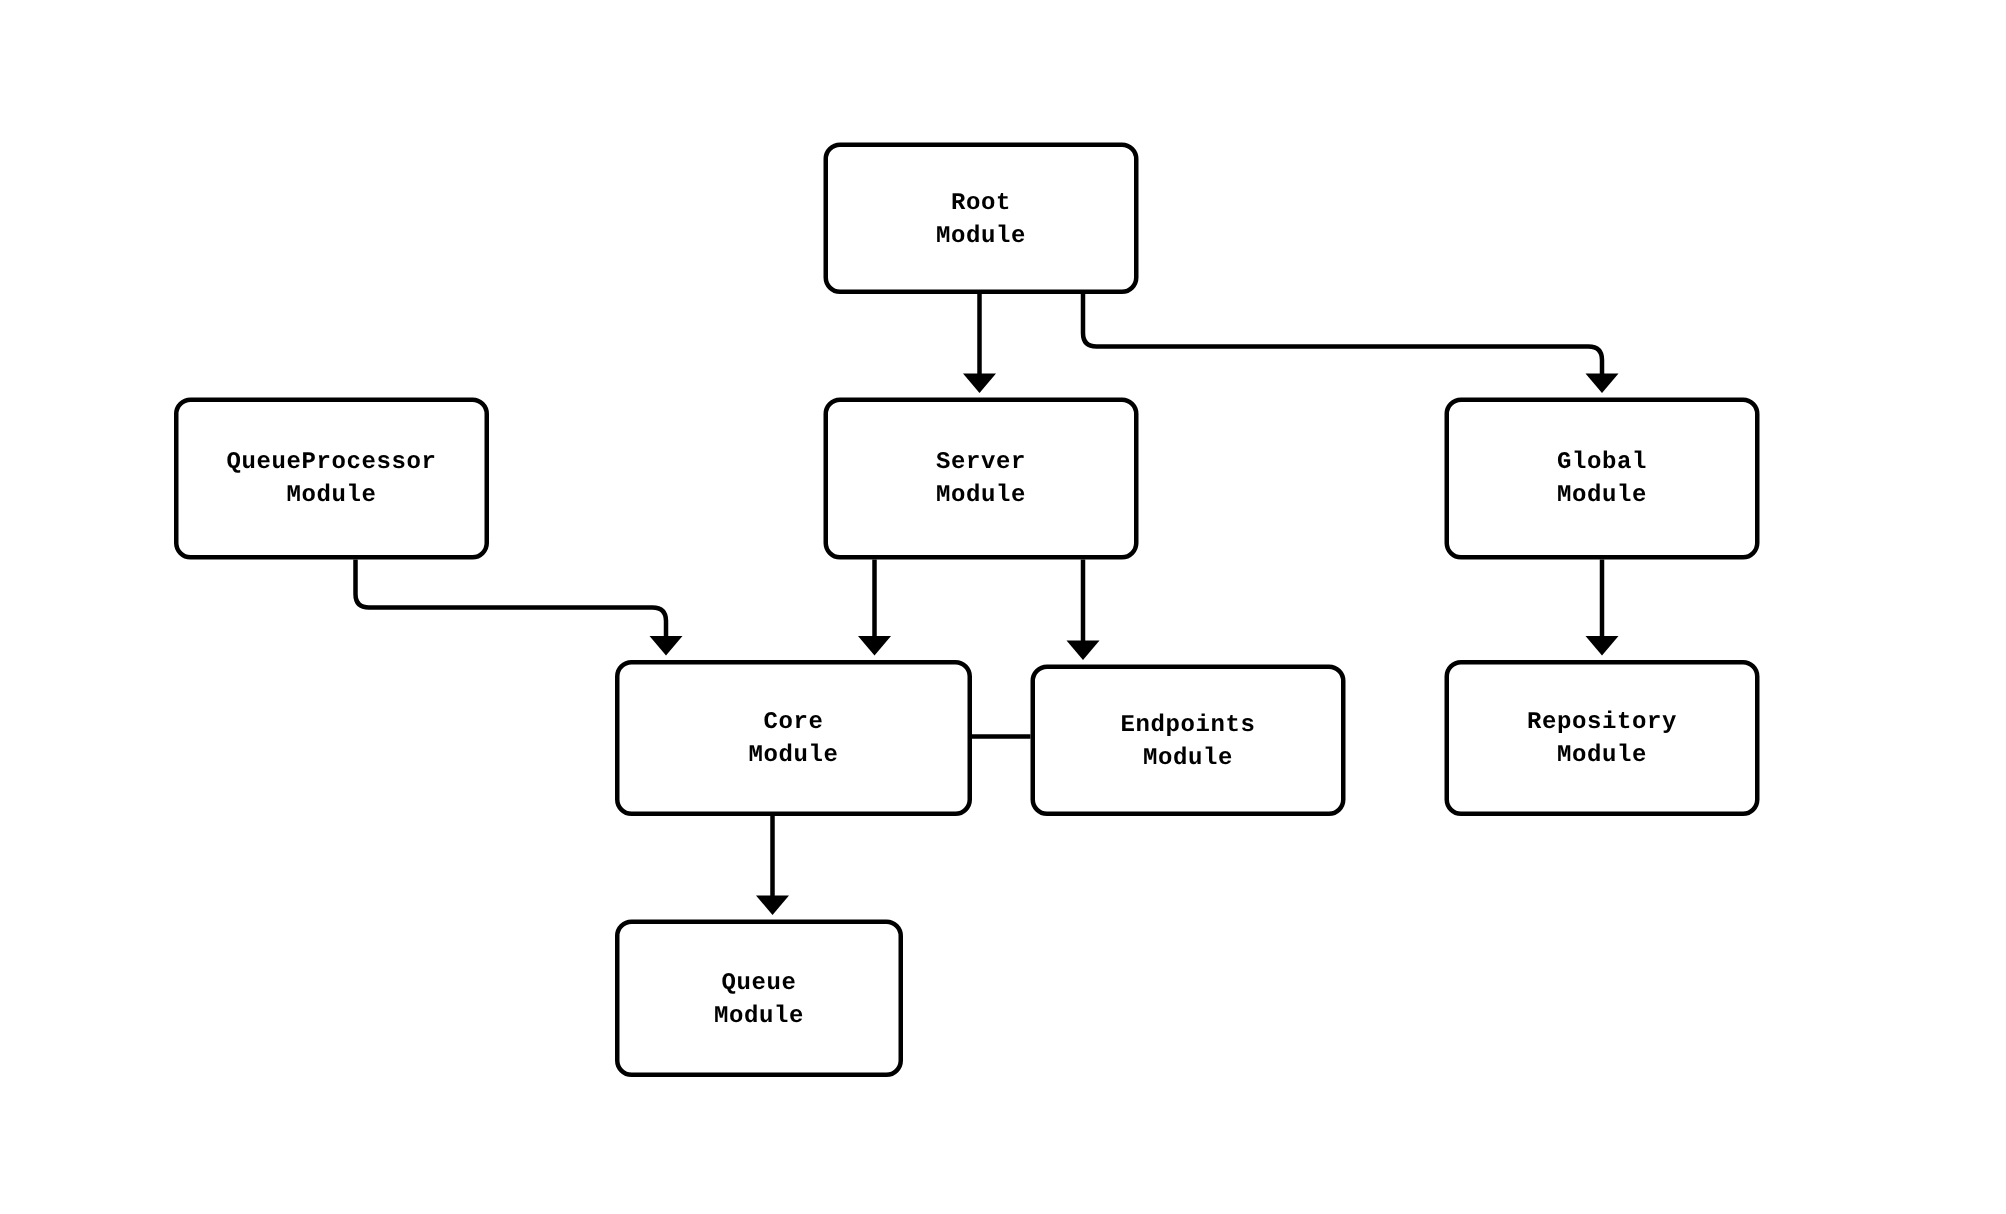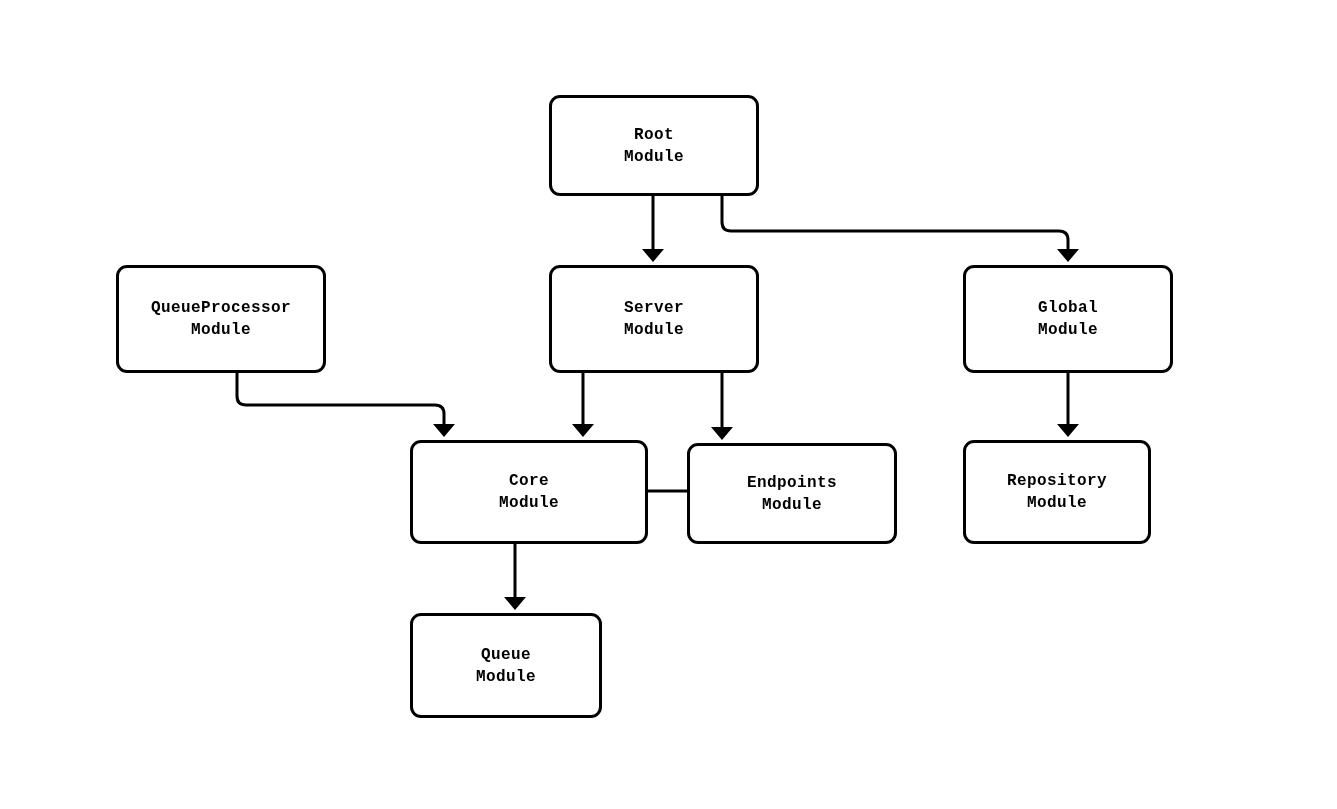--- a/index.html
+++ b/index.html
@@ -102,21 +102,21 @@
       <div class="node-line">Module</div>
     </div>
     <div class="node" style="left: 410px; top: 440px; width: 238px; height: 104px;">
       <div class="node-line">Core</div>
       <div class="node-line">Module</div>
     </div>
     <div class="node" style="left: 687px; top: 443px; width: 210px; height: 101px;">
       <div class="node-line">Endpoints</div>
       <div class="node-line">Module</div>
     </div>
-    <div class="node" style="left: 963px; top: 440px; width: 188px; height: 104px;">
+    <div class="node" style="left: 963px; top: 440px; width: 210px; height: 104px;">
       <div class="node-line">Repository</div>
       <div class="node-line">Module</div>
     </div>
     <div class="node" style="left: 410px; top: 613px; width: 192px; height: 105px;">
       <div class="node-line">Queue</div>
       <div class="node-line">Module</div>
     </div>
   </div>
 
 </body></html>

